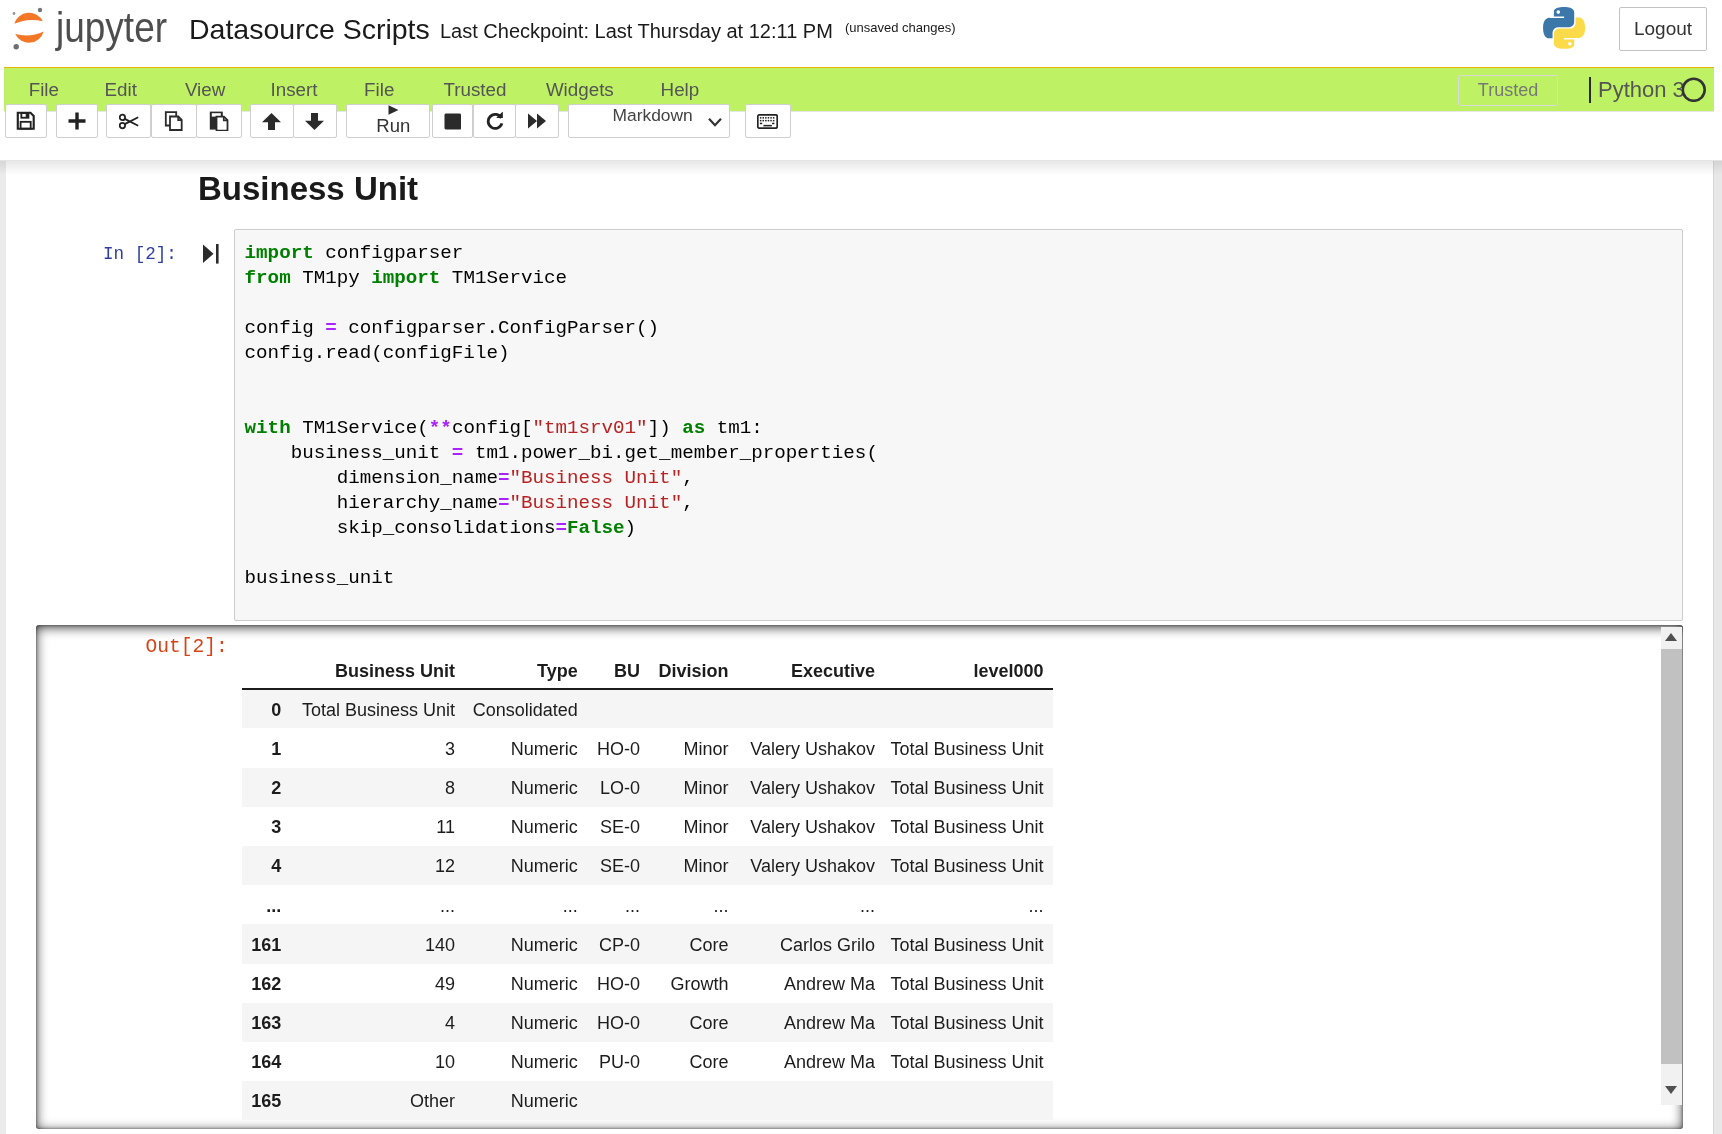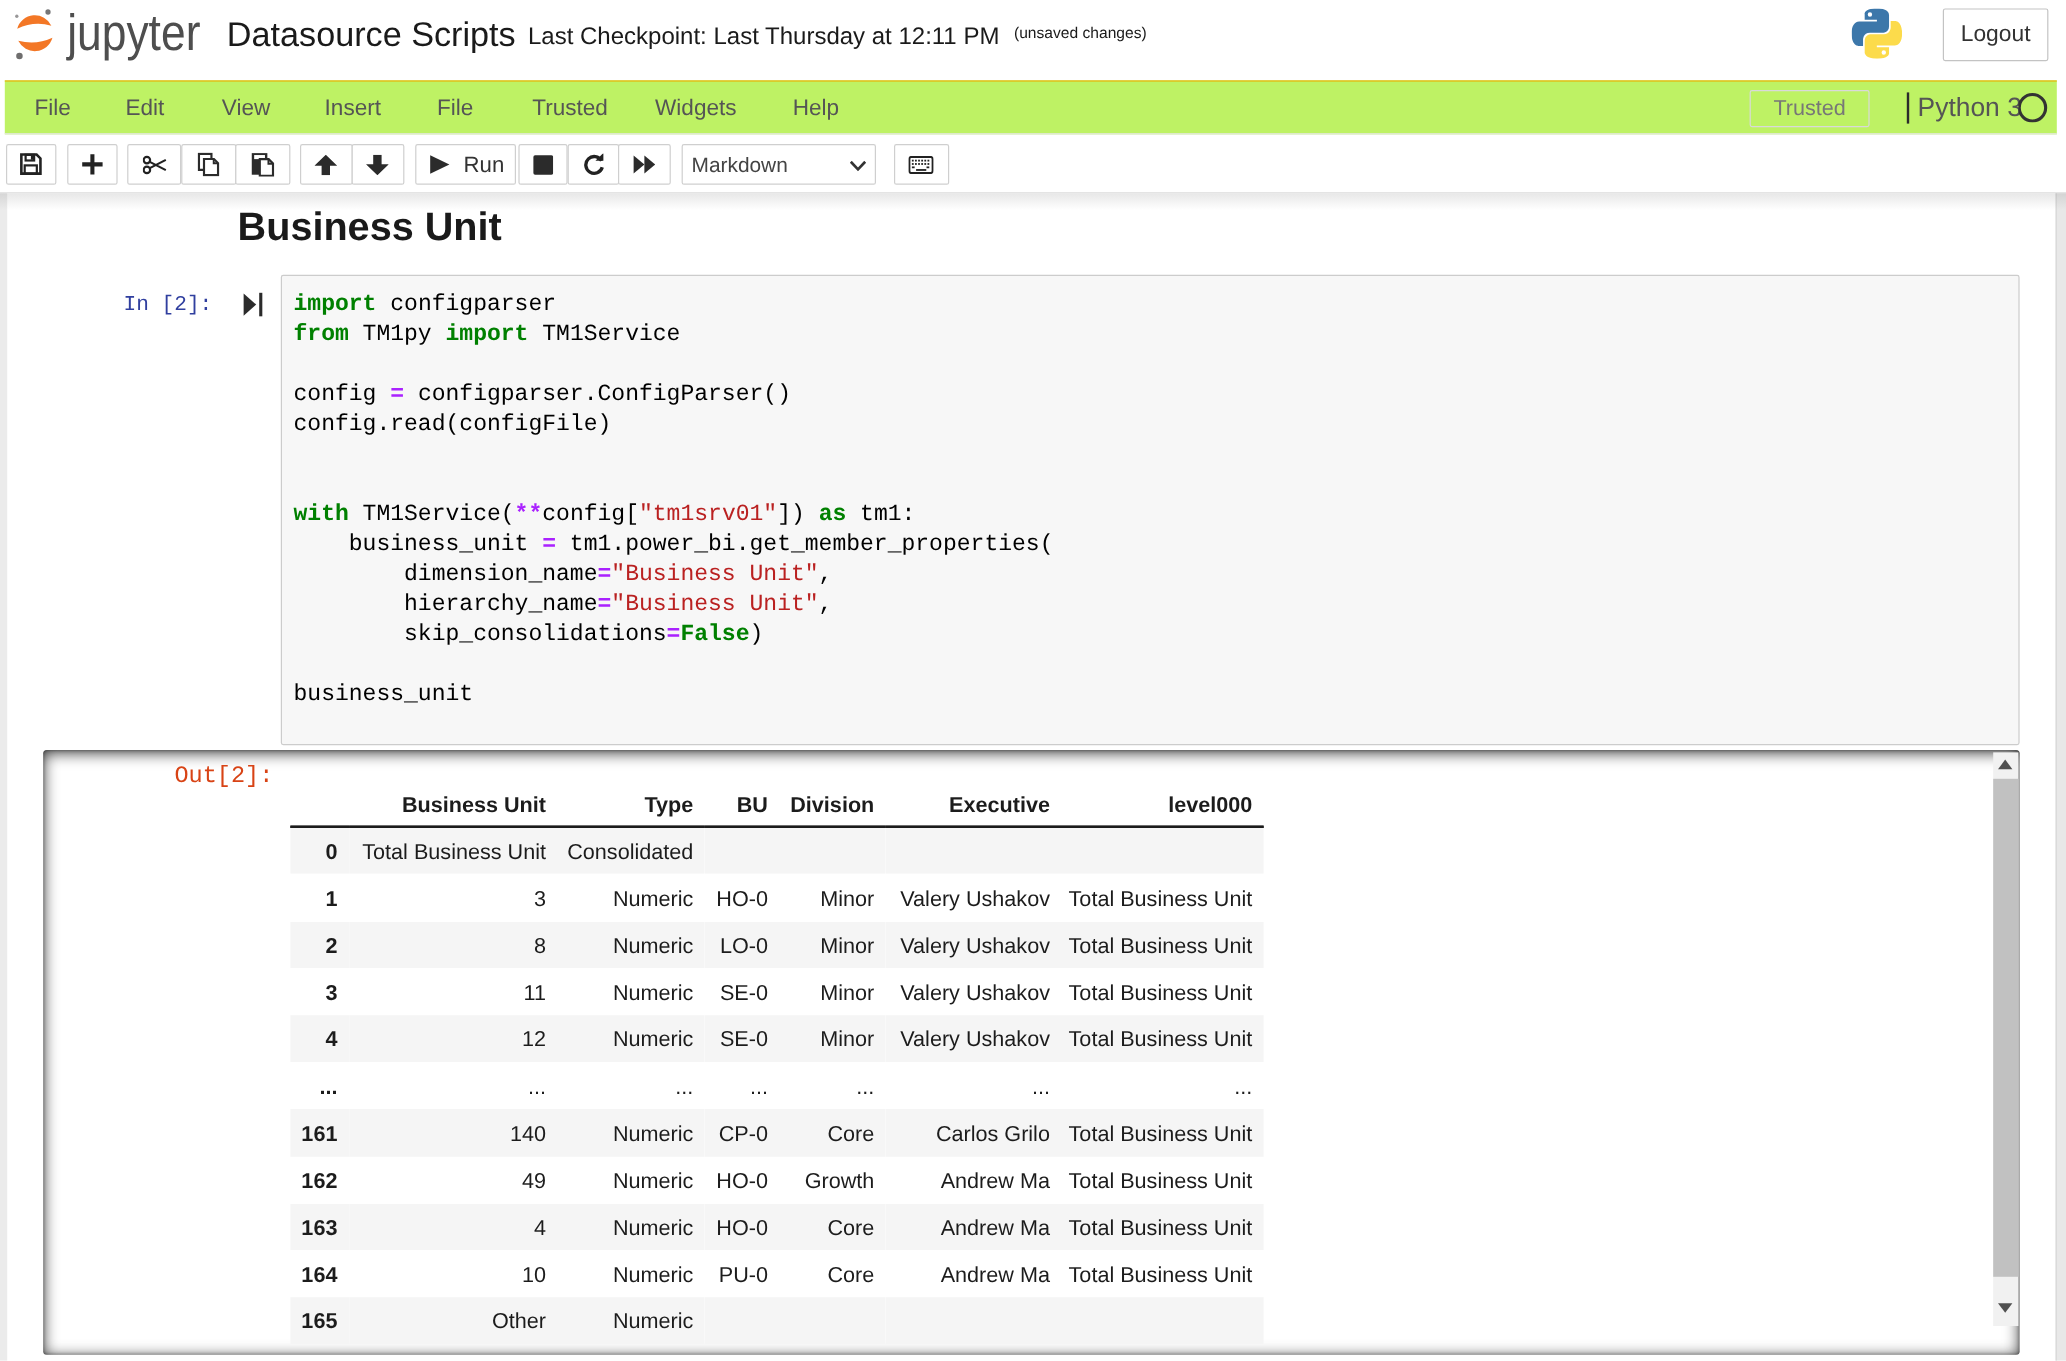--- a/index.html
+++ b/index.html
@@ -7,23 +7,23 @@
        font-family:"Liberation Sans",sans-serif;}
   #page{position:relative;width:1722px;height:1134px;overflow:hidden;background:#fff;}
   .abs{position:absolute;}
   
   #menubar{position:absolute;left:4px;top:67px;width:1710px;height:45px;
     background:#bef264;border-top:1px solid #eab308;border-bottom:1px solid #e7e7e7;
     box-sizing:border-box;}
   .menuitem{position:absolute;top:0;height:43px;line-height:43px;
     font-size:18.8px;color:#555;}
   
-  .tbtn{position:absolute;top:120px;height:34px;background:#fff;
+  .tbtn{position:absolute;top:104px;height:34px;background:#fff;
     border:1px solid #cfcfcf;border-radius:2px;box-sizing:border-box;
-    display:flex;align-items:center;justify-content:center;}
+    display:flex;align-items:center;justify-content:center;flex-direction:column;}
   
   #lgut{position:absolute;left:0;top:160px;width:6px;height:974px;background:#ebebeb;}
   #rgut{position:absolute;left:1713px;top:160px;width:9px;height:974px;background:#e8e8e8;
         border-left:1px solid #d6d6d6;box-sizing:border-box;}
   
   #hshadow{position:absolute;left:0;top:160px;width:1722px;height:15px;border-top:1px solid #e4e4e4;
     box-sizing:border-box;background:linear-gradient(to bottom,rgba(87,87,87,0.14),rgba(87,87,87,0));}
   
   #codebox{position:absolute;left:233.5px;top:228.5px;width:1449px;height:392.5px;
     background:#f7f7f7;border:1.5px solid #cccccc;border-radius:2px;box-sizing:border-box;}

